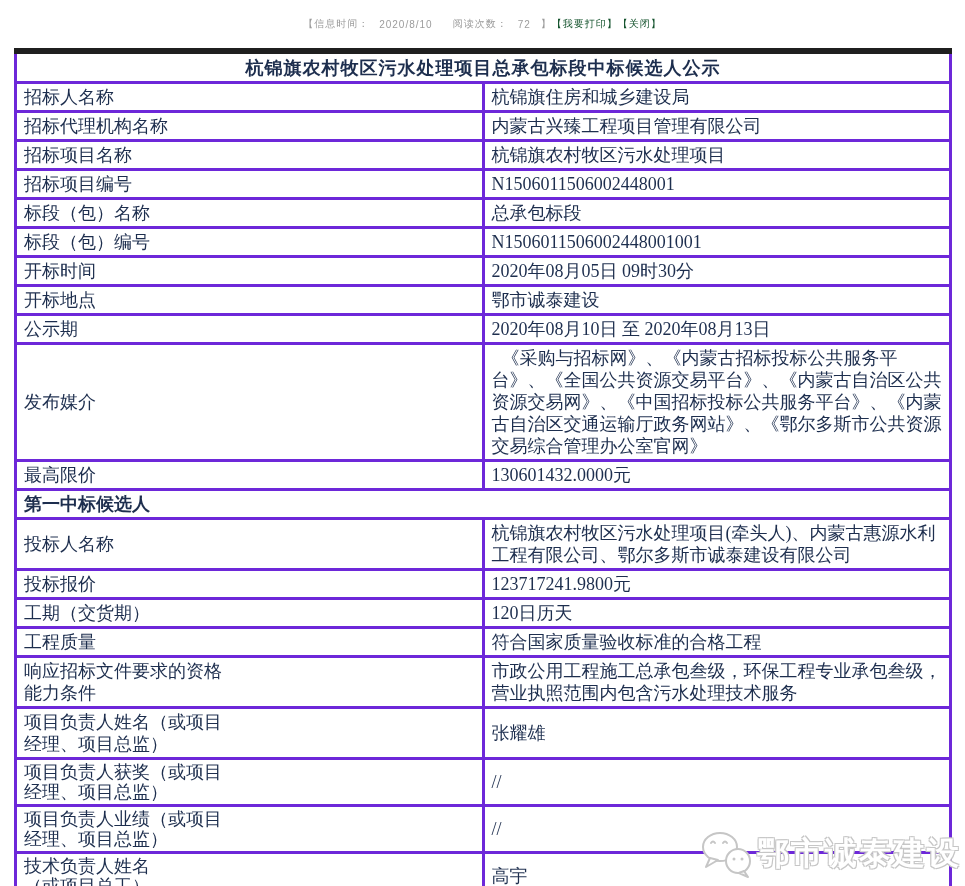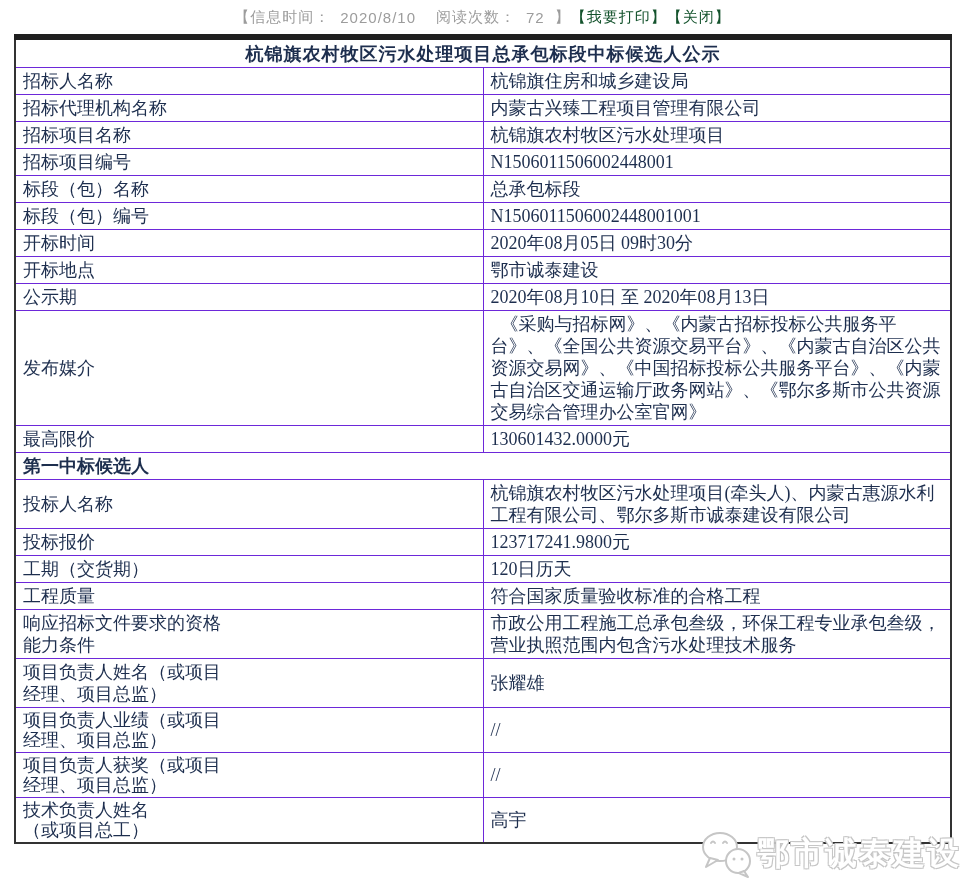--- a/index.html
+++ b/index.html
@@ -7,44 +7,44 @@
     padding: 0;
     width: 965px;
     height: 886px;
     overflow: hidden;
     background: #ffffff;
     font-family: "Liberation Serif", "DejaVu Serif", serif;
   }
   
   .topbar {
     width: 100%;
-    height: 34px;
+    height: 48px;
     display: flex;
     align-items: center;
     justify-content: center;
     font-family: "Liberation Sans", "DejaVu Sans", sans-serif;
-    font-size: 15px;
+    font-size: 10px;
     color: #9c9c9c;
     letter-spacing: 1px;
     white-space: pre;
   }
   .topbar a { color: #14532d; text-decoration: none; cursor: pointer; }
   .topbar .gap { display: inline-block; width: 10px; }
 
   
   table.doc {
     border-collapse: collapse;
     table-layout: fixed;
     width: 938px;
     margin-left: 14px;
     border: 2px solid #333;
     border-top: 6px solid #1f1f1f;
   }
   table.doc td {
-    border: 1px solid #6d28d9;
+    border: 3px solid #6d28d9;
     color: #1d2e4e;
     font-size: 18px;
     line-height: 22px;
     padding: 2px 7px;
     vertical-align: middle;
     overflow: hidden;
   }
   td.lc {
     width: 212px;
     padding-left: 4px;
@@ -177,26 +177,26 @@
     <td class="lc">响应招标文件要求的资格
 能力条件</td>
     <td class="vc">市政公用工程施工总承包叁级，环保工程专业承包叁级，营业执照范围内包含污水处理技术服务</td>
   </tr>
   <tr>
     <td class="lc">项目负责人姓名（或项目
 经理、项目总监）</td>
     <td class="vc">张耀雄</td>
   </tr>
   <tr class="tight">
-    <td class="lc">项目负责人业绩（或项目
+    <td class="lc">项目负责人获奖（或项目
 经理、项目总监）</td>
     <td class="vc">//</td>
   </tr>
   <tr class="tight">
-    <td class="lc">项目负责人获奖（或项目
+    <td class="lc">项目负责人业绩（或项目
 经理、项目总监）</td>
     <td class="vc">//</td>
   </tr>
   <tr class="tight">
     <td class="lc">技术负责人姓名
 （或项目总工）</td>
     <td class="vc">高宇</td>
   </tr>
 </tbody>
   </table>

